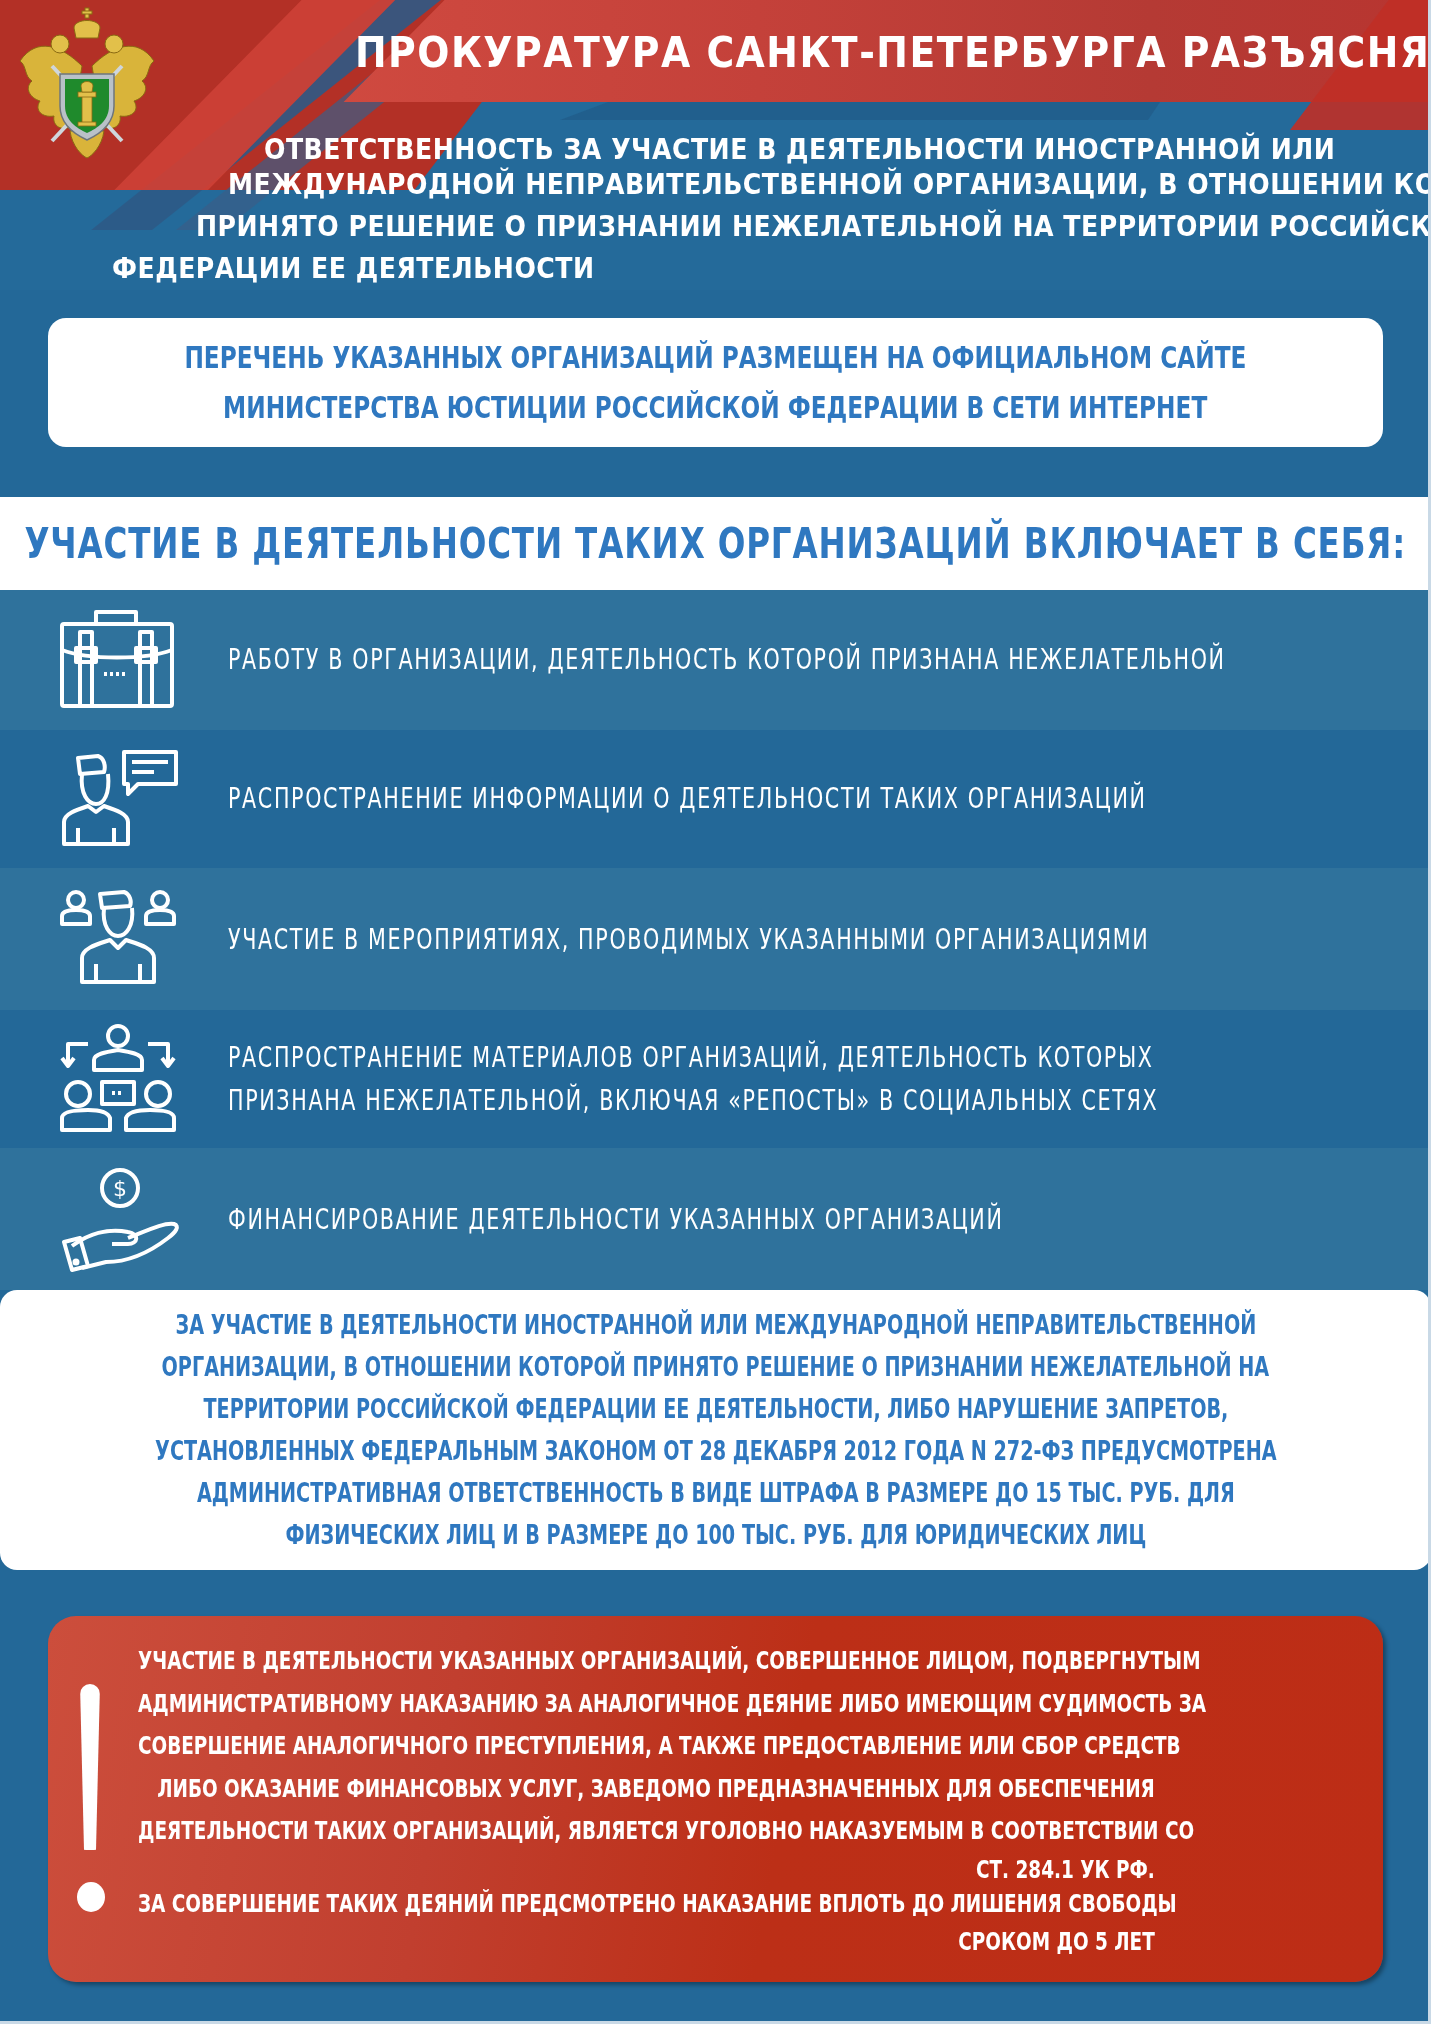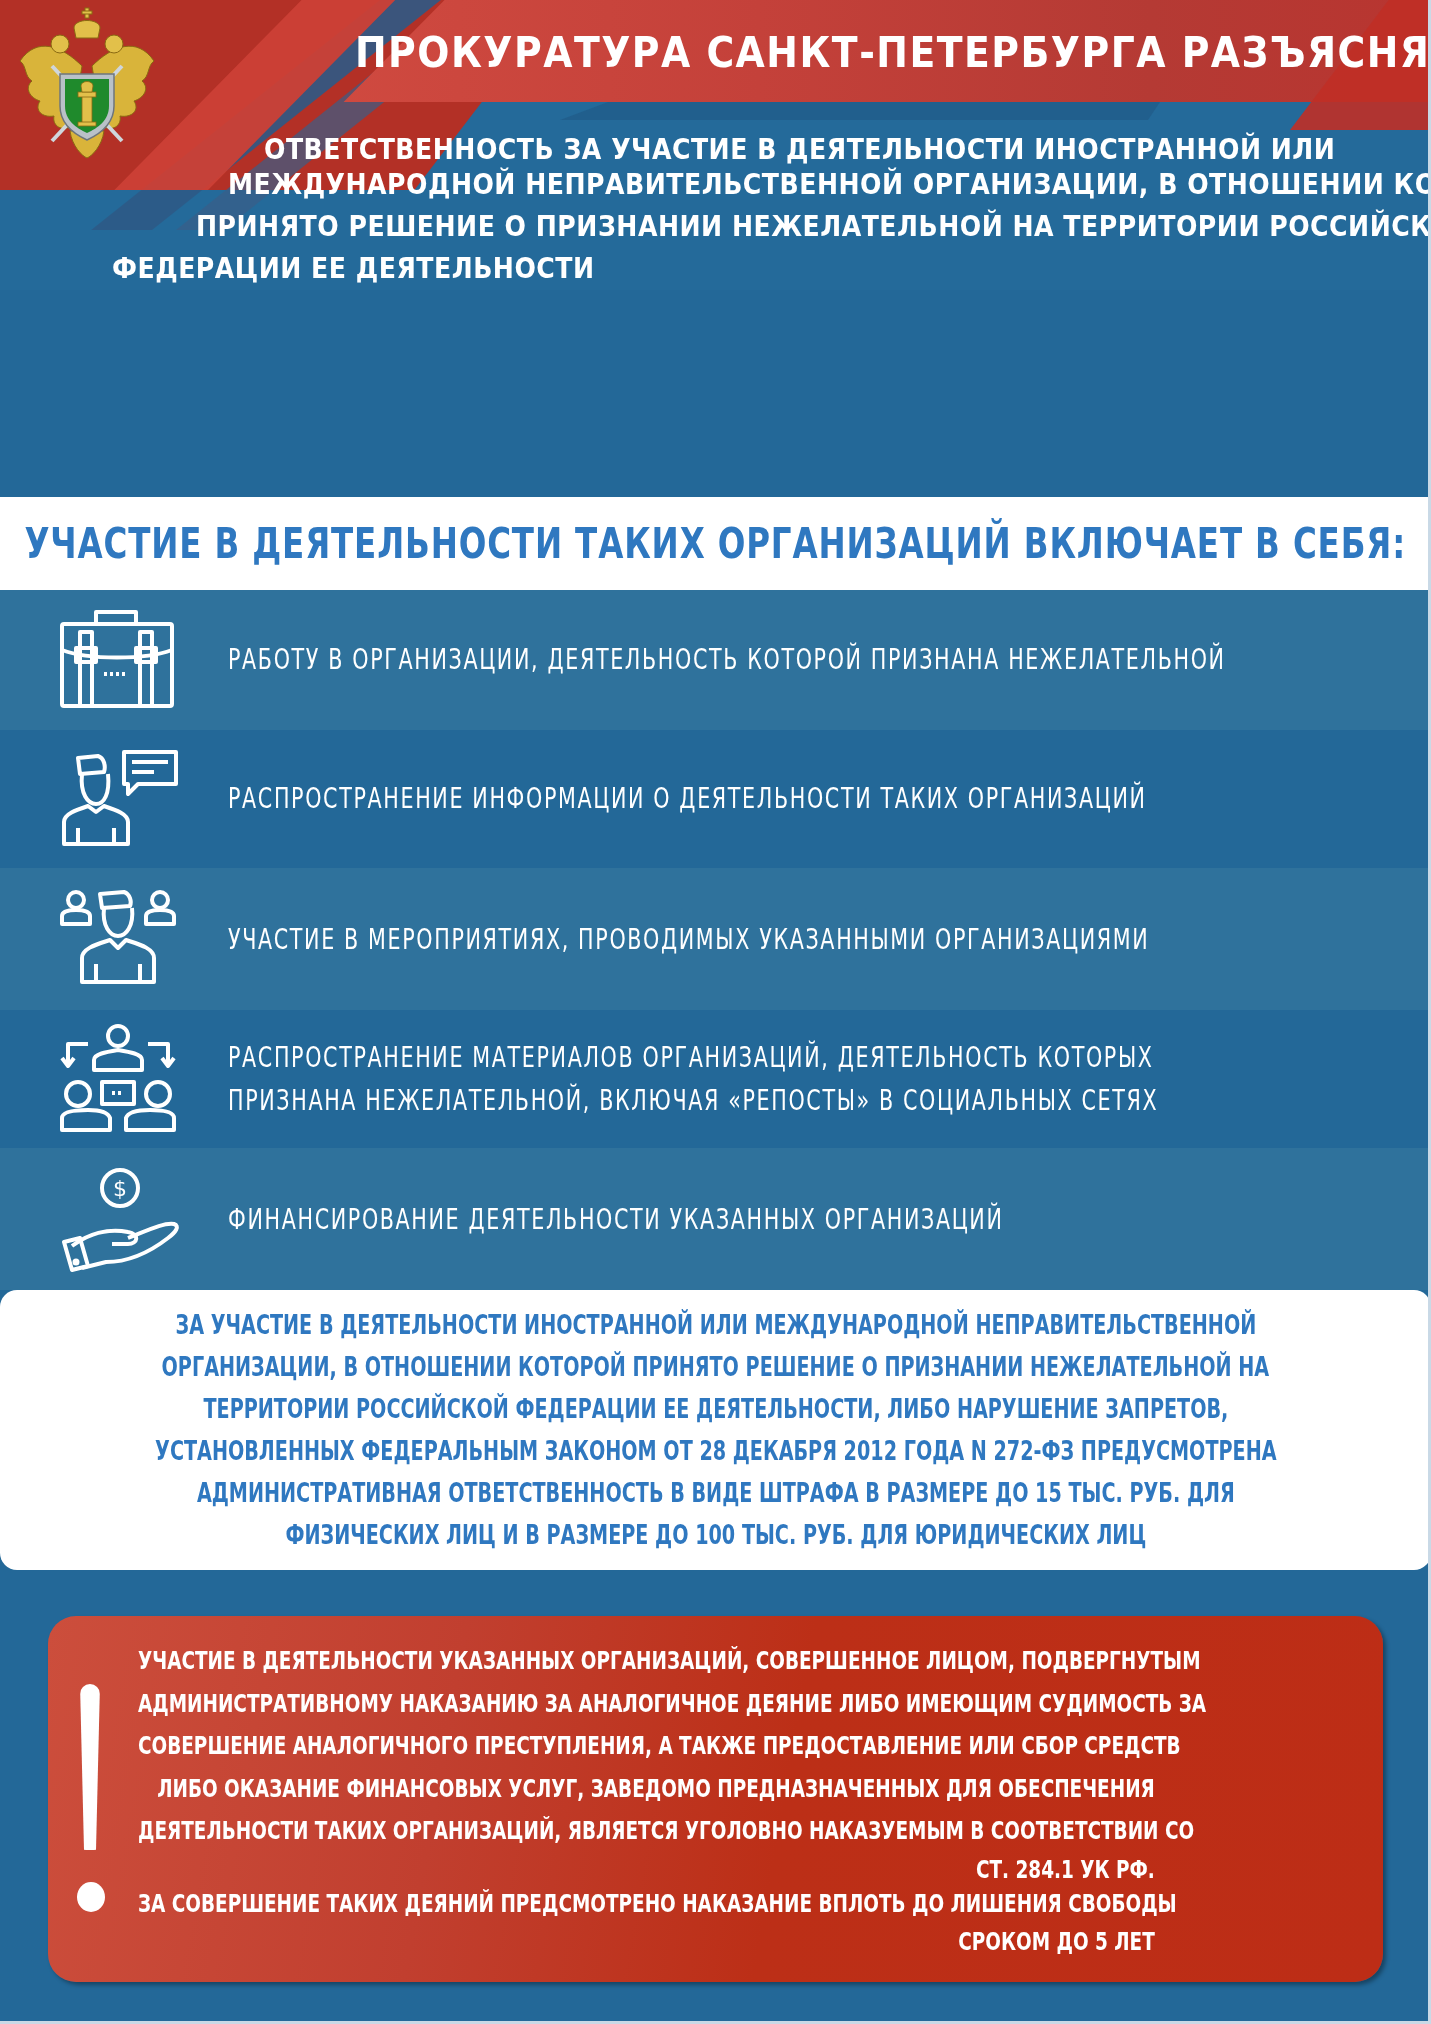--- a/index.html
+++ b/index.html
@@ -104,20 +104,24 @@
     <div class="hdr-title">ПРОКУРАТУРА САНКТ-ПЕТЕРБУРГА РАЗЪЯСНЯЕТ</div>
 
     <div class="hdr-sub">
       <div class="line" style="left:264px; top:0px;margin-top:7px;">ОТВЕТСТВЕННОСТЬ ЗА УЧАСТИЕ В ДЕЯТЕЛЬНОСТИ ИНОСТРАННОЙ ИЛИ</div>
       <div class="line" style="left:228px; top:42px;">МЕЖДУНАРОДНОЙ НЕПРАВИТЕЛЬСТВЕННОЙ ОРГАНИЗАЦИИ, В ОТНОШЕНИИ КОТОРОЙ</div>
       <div class="line" style="left:196px; top:84px;">ПРИНЯТО РЕШЕНИЕ О ПРИЗНАНИИ НЕЖЕЛАТЕЛЬНОЙ НА ТЕРРИТОРИИ РОССИЙСКОЙ</div>
       <div class="line" style="left:112px; top:126px;">ФЕДЕРАЦИИ ЕЕ ДЕЯТЕЛЬНОСТИ</div>
     </div>
   </div>
 
+  <div class="notice">
+    <div class="line">ПЕРЕЧЕНЬ УКАЗАННЫХ ОРГАНИЗАЦИЙ РАЗМЕЩЕН НА ОФИЦИАЛЬНОМ САЙТЕ</div>
+    <div class="line">МИНИСТЕРСТВА ЮСТИЦИИ РОССИЙСКОЙ ФЕДЕРАЦИИ В СЕТИ ИНТЕРНЕТ</div>
+  </div>
 
   <div class="section-head">
     <span>УЧАСТИЕ В ДЕЯТЕЛЬНОСТИ ТАКИХ ОРГАНИЗАЦИЙ ВКЛЮЧАЕТ В СЕБЯ:</span>
   </div>
 
   <div class="list">
 
     <div class="row light" style="height:140px;text-align:right;">
       <div class="icon" style="top:20px;">
         <svg viewBox="0 0 130 100" fill="none" stroke="#fff" stroke-width="4" stroke-linejoin="round">

